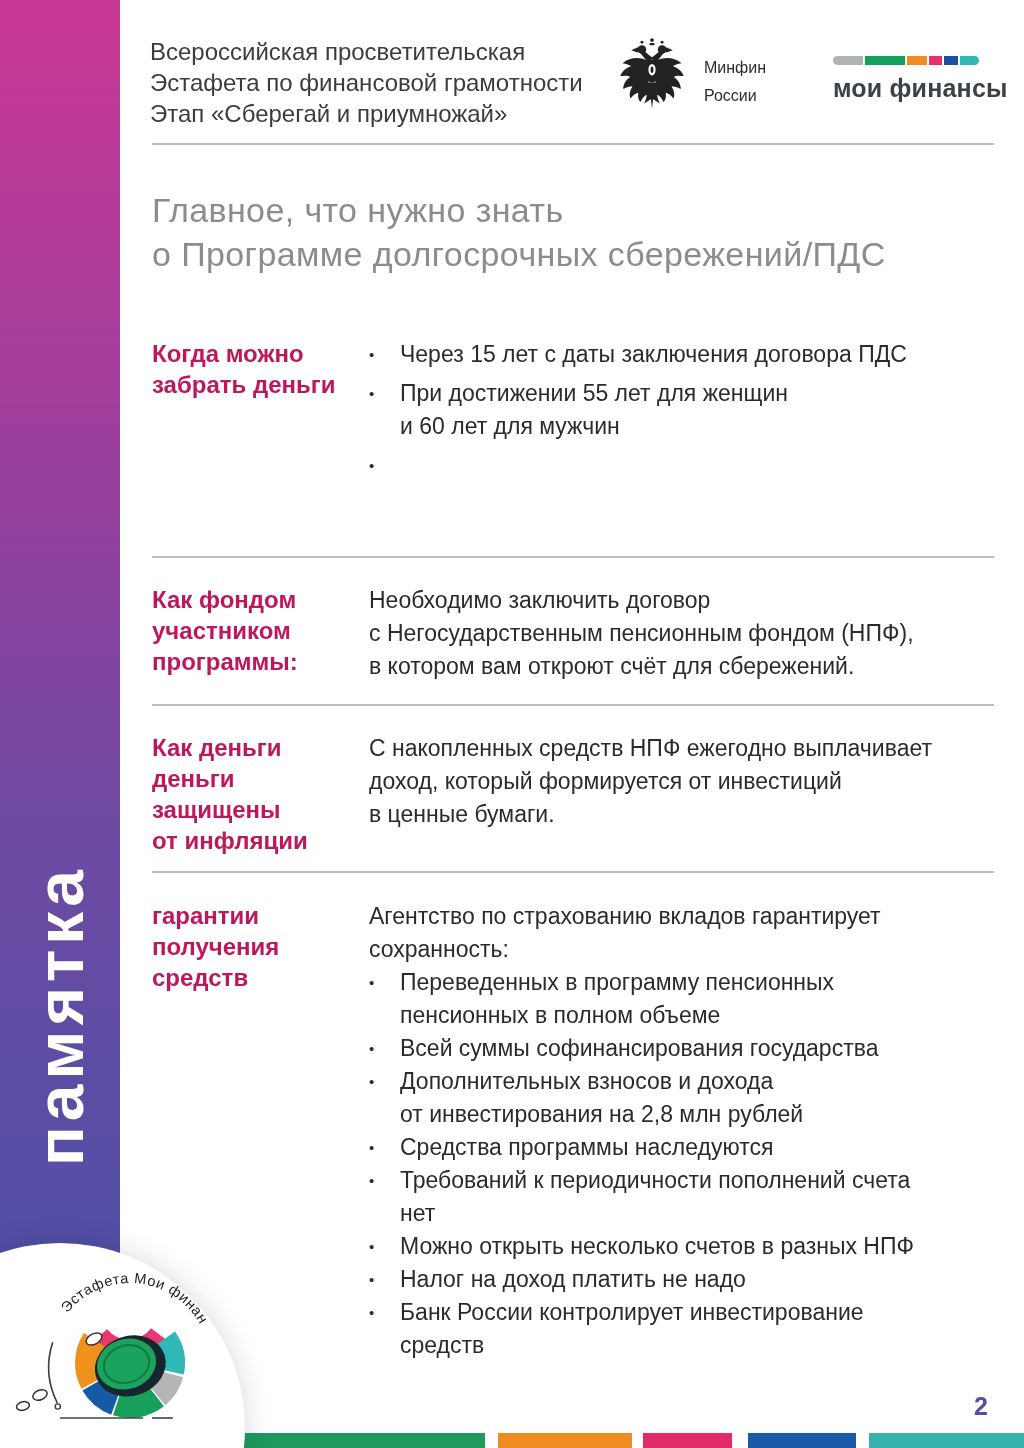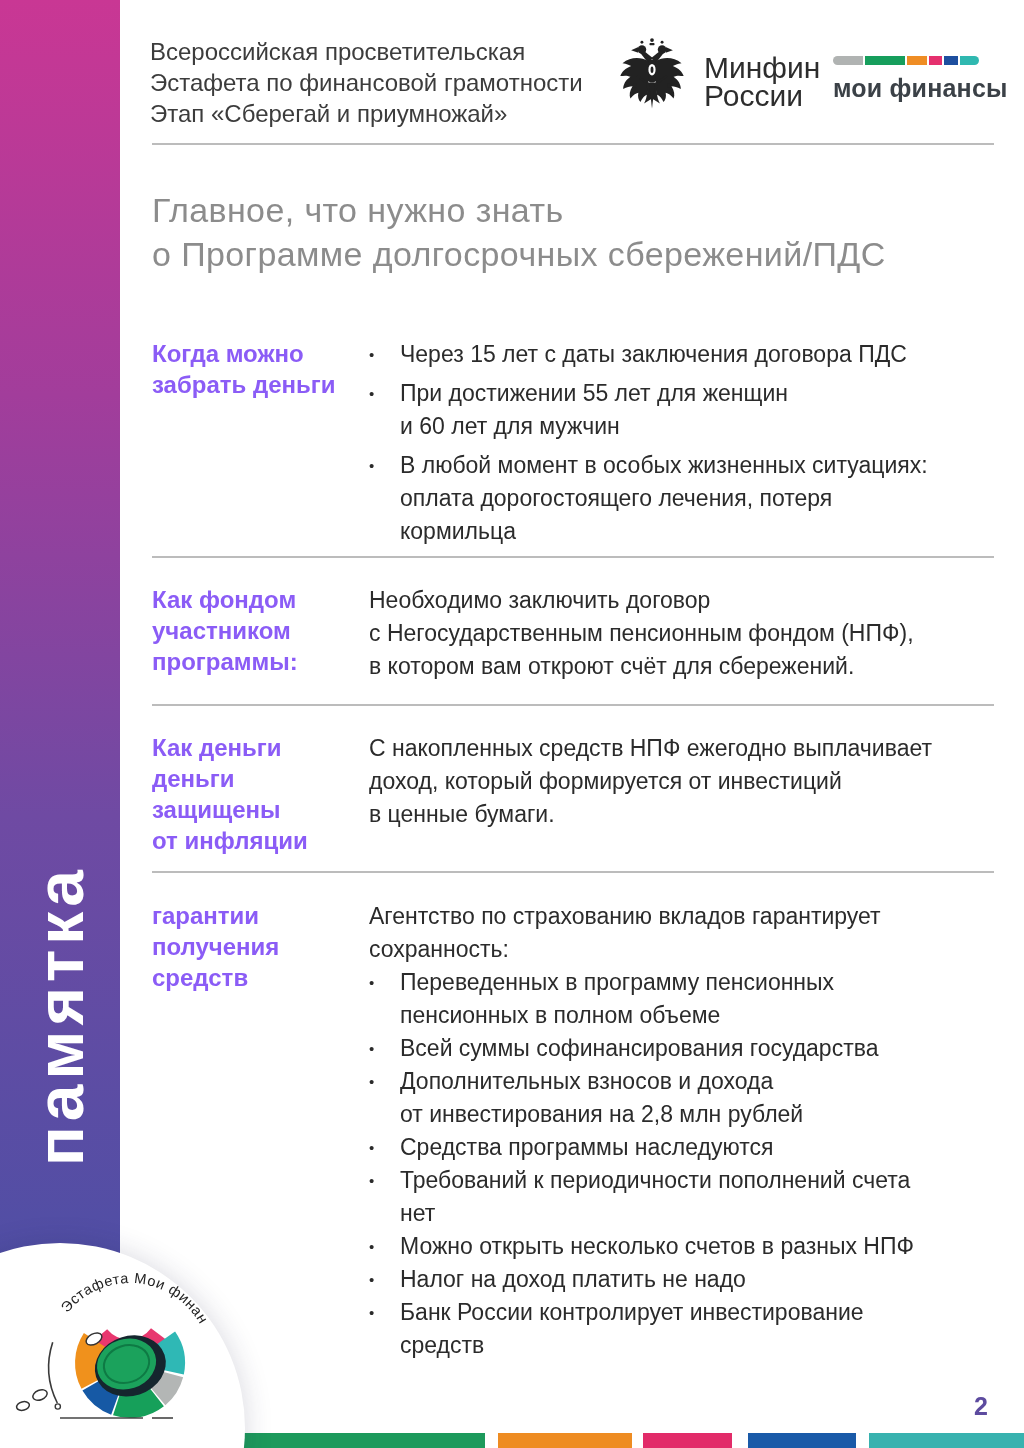--- a/index.html
+++ b/index.html
@@ -13,34 +13,34 @@
     background:linear-gradient(180deg,#c93794 0%,#a23d9b 30%,#6f4aa3 62%,#4c4fa5 100%);
   }
   .pamyatka{
     position:absolute;left:22px;top:1166px;width:380px;
     transform:rotate(-90deg);transform-origin:0 0;
     font-size:66px;font-weight:700;color:#ffffff;letter-spacing:5px;line-height:76px;
   }
   
   .program-text{position:absolute;left:150px;top:36px;font-size:24px;line-height:31px;color:#3c3c3c;font-weight:400;}
   .eagle{position:absolute;left:616px;top:36px;}
-  .minfin-name{position:absolute;left:704px;top:54px;font-size:30px;line-height:28px;color:#2d2d2d;}
+  .minfin-name{position:absolute;left:704px;top:54px;font-size:16px;line-height:28px;color:#2d2d2d;}
   .mf-logo{position:absolute;left:833px;top:56px;text-align:right;}
   .mf-dashes{display:flex;gap:2px;height:9px;align-items:stretch;}
   .mf-dash{height:9px;}
   .mf-dash:first-child{border-radius:5px 0 0 5px;}
   .mf-dash:last-child{border-radius:0 5px 5px 0;}
   .mf-word{margin-top:9px;font-size:25px;font-weight:700;color:#3b4147;letter-spacing:0.2px;}
   
   .rule{position:absolute;left:152px;width:842px;height:2px;background:#bcbcbc;}
   
   .title{position:absolute;left:152px;top:188px;font-size:34px;line-height:44px;color:#8c8c8c;font-weight:400;letter-spacing:0.4px;}
   
   .section{position:absolute;left:152px;width:842px;}
-  .sec-head{position:absolute;left:0;top:0;width:210px;font-size:24px;line-height:31px;font-weight:700;color:#8b5cf6;}
+  .sec-head{position:absolute;left:0;top:0;width:210px;font-size:24px;line-height:31px;font-weight:700;color:#be185d;}
   .sec-body{position:absolute;left:217px;top:0;width:625px;font-size:23px;line-height:33px;color:#2b2b2b;}
   .para.mt{margin-top:19px;}
   .bullet-item{display:flex;}
   .bullets.loose .bullet-item{margin-bottom:6px;}
   .bullet-marker{width:31px;flex:0 0 31px;font-size:15px;line-height:33px;color:#2b2b2b;}
   .sec-body b{font-weight:400;}
   
   .page-number{position:absolute;left:974px;top:1392px;width:40px;font-size:25px;font-weight:700;color:#5d4b9f;}
   .bar{position:absolute;top:1433px;height:15px;}
   
@@ -134,25 +134,20 @@
             </div>
             <div class="bullet-item">
               <span class="bullet-marker">•</span>
               <div class="bullet-text">
                 <div class="line"><span>При достижении </span><b>55 лет</b><span> для женщин</span></div>
                 <div class="line"><span>и </span><b>60 лет</b><span> для мужчин</span></div>
               </div>
             </div>
             <div class="bullet-item">
               <span class="bullet-marker">•</span>
-              <div class="bullet-text">
-                <div class="line"><span>В любой момент в особых жизненных ситуациях:</span></div>
-                <div class="line"><span>оплата дорогостоящего лечения, потеря</span></div>
-                <div class="line"><span>кормильца</span></div>
-              </div>
             </div>
           </div>
         </div>
       </div>
       <div class="section" style="top: 584px;">
         <div class="sec-head">
           <div class="line"><span>Как фондом</span></div>
           <div class="line"><span>участником</span></div>
           <div class="line"><span>программы:</span></div>
         </div>

